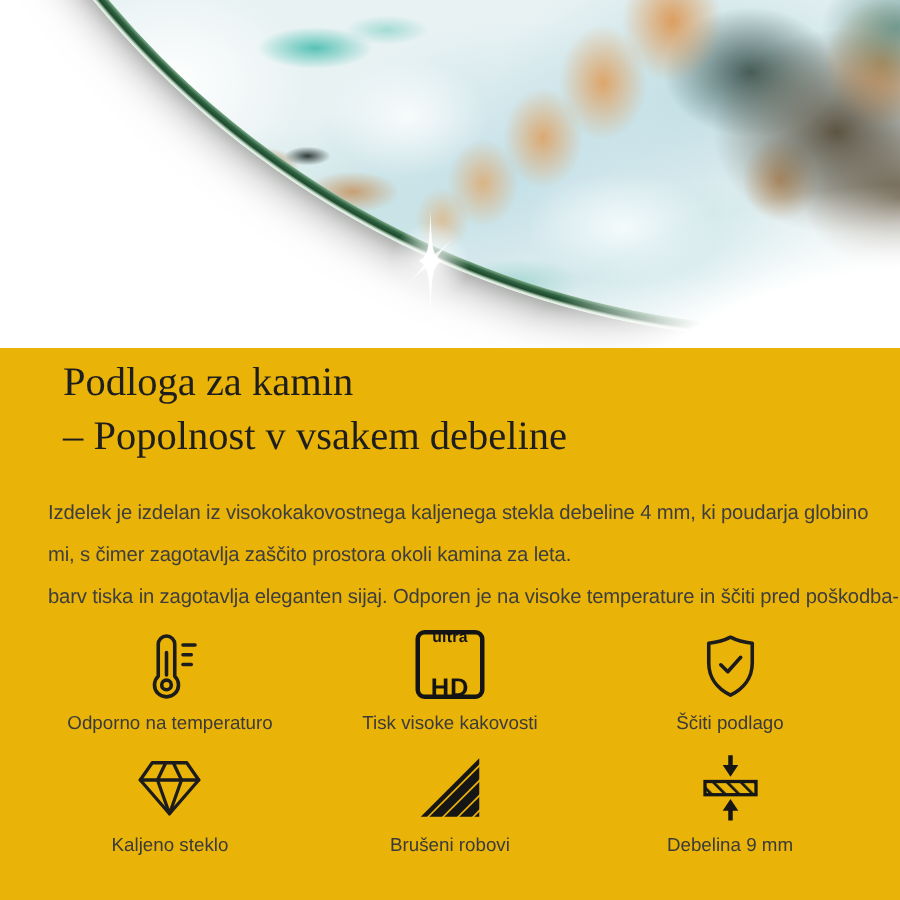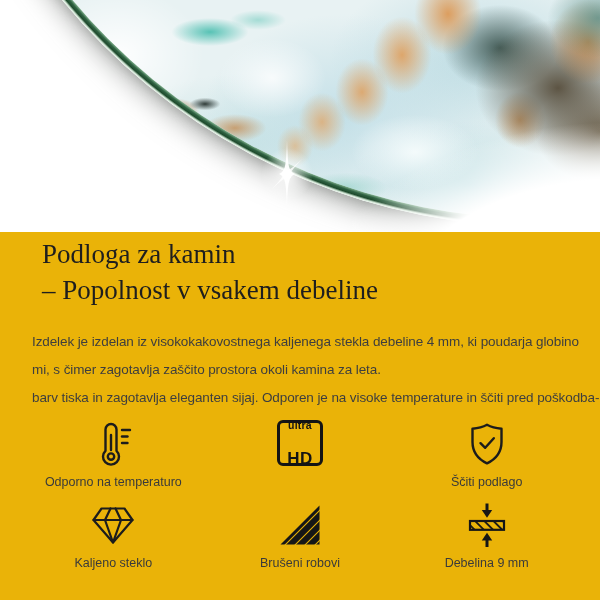--- a/index.html
+++ b/index.html
@@ -130,20 +130,21 @@
       <div class="flabel">Odporno na temperaturo</div>
     </div>
 
     <div class="feature">
       <div class="ficon">
         <div class="uhd-box">
           <span class="uhd-top">ultra</span>
           <span class="uhd-bottom">HD</span>
         </div>
       </div>
+      <div class="flabel">Tisk visoke kakovosti</div>
     </div>
 
     <div class="feature">
       <div class="ficon">
         <svg class="icon-svg" width="48" height="48" viewBox="0 0 48 48" fill="none" stroke="#1c1c1c" stroke-width="2.4" stroke-linecap="round" stroke-linejoin="round">
           <path d="M24 4.8 C28.5 7.2 33.5 8.3 38.5 8.8 V22 C38.5 31.8 32.7 39.2 24 43.4 C15.3 39.2 9.5 31.8 9.5 22 V8.8 C14.5 8.3 19.5 7.2 24 4.8 Z"></path>
           <path d="M17.5 23.2 L22.2 27.8 L30.8 18.2"></path>
         </svg>
       </div>
       <div class="flabel">Ščiti podlago</div>

